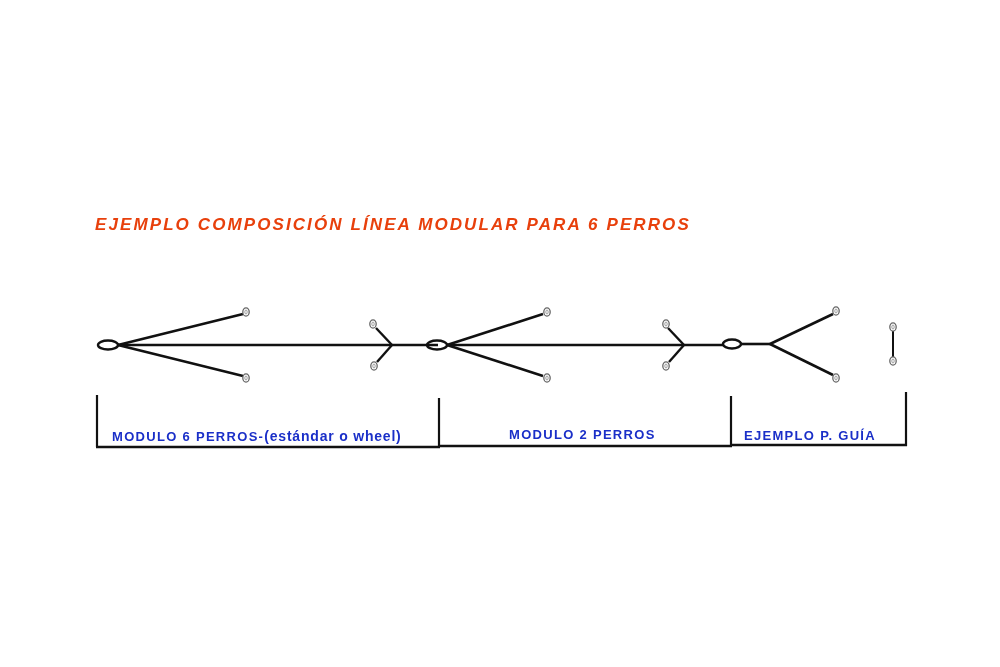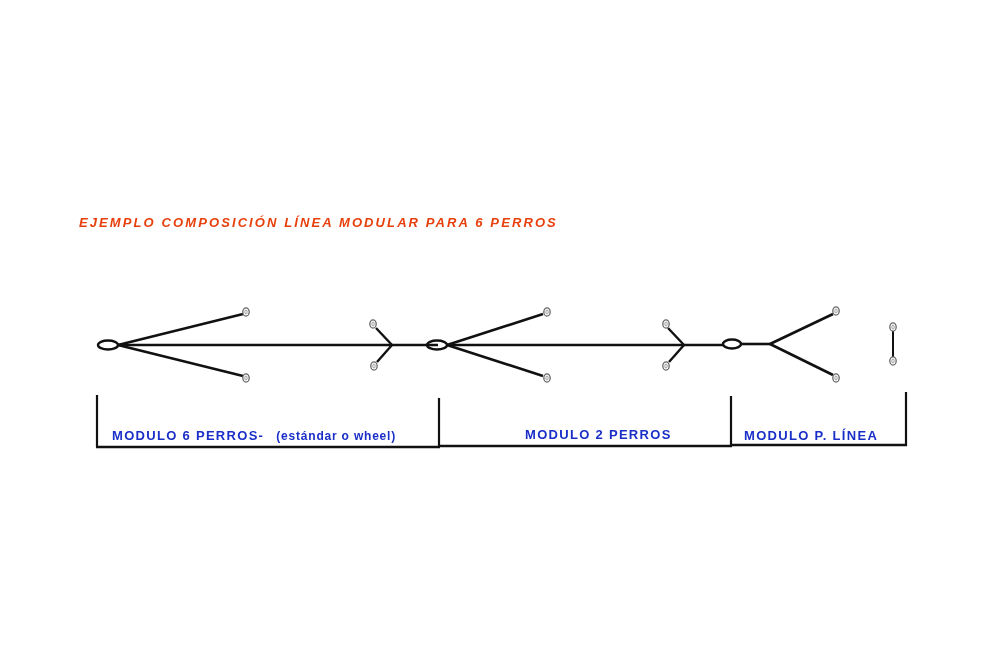--- a/index.html
+++ b/index.html
@@ -1,31 +1,31 @@
 <!DOCTYPE html>
 <html><head>
   <meta charset="utf-8">
   <style>
     html, body { margin: 0; padding: 0; background: #ffffff; }
     body { width: 1000px; height: 667px; position: relative; overflow: hidden; font-family: "Liberation Sans", sans-serif; }
     .title {
-      position: absolute; left: 79px; top: 215px;
+      position: absolute; left: 95px; top: 215px;
       font-family: "Liberation Sans", sans-serif;
       font-weight: bold; font-style: italic;
-      font-size: 13px; letter-spacing: 2.1px;
+      font-size: 17px; letter-spacing: 2.1px;
       color: #e8400c; white-space: nowrap;
     }
     svg.diagram { position: absolute; left: 0; top: 0; }
     .label {
       position: absolute; top: 428px;
       font-family: "Liberation Sans", sans-serif;
       font-weight: bold; font-size: 13px; letter-spacing: 1.3px;
       color: #1a2fc8; white-space: nowrap;
     }
-    .label .small { font-size: 12px; letter-spacing: 0.8px; margin-left: 12px; }
+    .label .small { font-size: 14px; letter-spacing: 0.8px; }
   </style>
 </head>
 <body>
 
 <div class="title">EJEMPLO COMPOSICIÓN LÍNEA MODULAR PARA 6 PERROS</div>
 
 <svg class="diagram" width="1000" height="667" viewBox="0 0 1000 667">
   <defs>
     <g id="snap">
       <ellipse cx="0" cy="0" rx="3.2" ry="4.2" fill="none" stroke="#666" stroke-width="1.3"></ellipse>
@@ -79,18 +79,18 @@
     <line x1="906" y1="392" x2="906" y2="446" stroke="#111" stroke-width="2.2"></line>
     <line x1="96" y1="447" x2="440" y2="447" stroke="#111" stroke-width="2.4"></line>
     <line x1="438" y1="446" x2="732" y2="446" stroke="#111" stroke-width="2.4"></line>
     <line x1="730" y1="445" x2="907" y2="445" stroke="#111" stroke-width="2.4"></line>
   </g>
 </svg>
 
 <div class="label" style="left:112px;">
   <span>MODULO 6 PERROS-</span><span class="small">(estándar o wheel)</span>
 </div>
-<div class="label" style="left:509px; top:427px;margin-left:16px;">
+<div class="label" style="left:509px; top:427px;">
   <span>MODULO 2 PERROS</span>
 </div>
 <div class="label" style="left:744px;">
-  <span>MODULO P. LÍNEA</span>
+  <span>EJEMPLO P. GUÍA</span>
 </div>
 
 </body></html>

